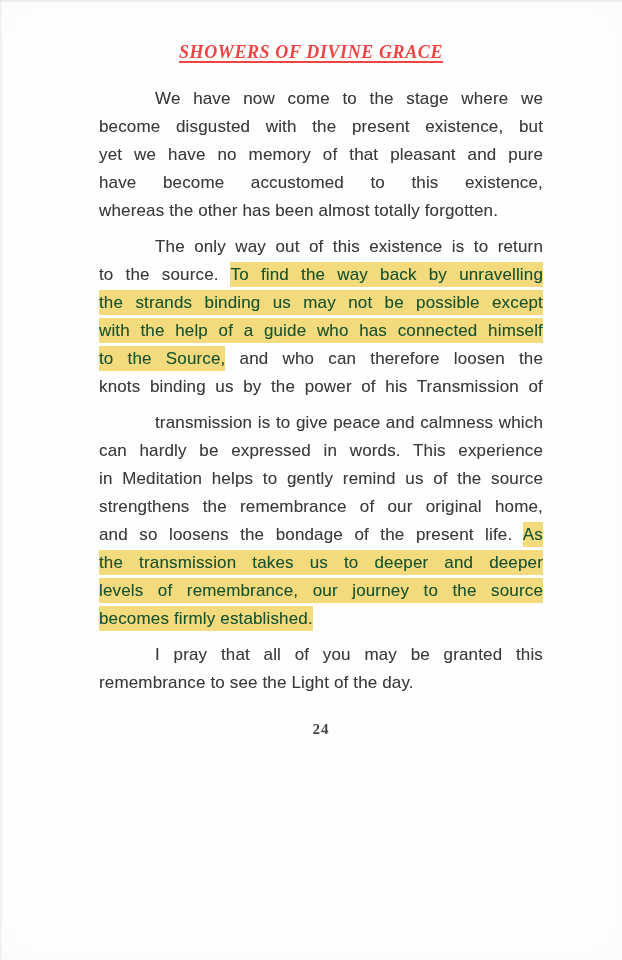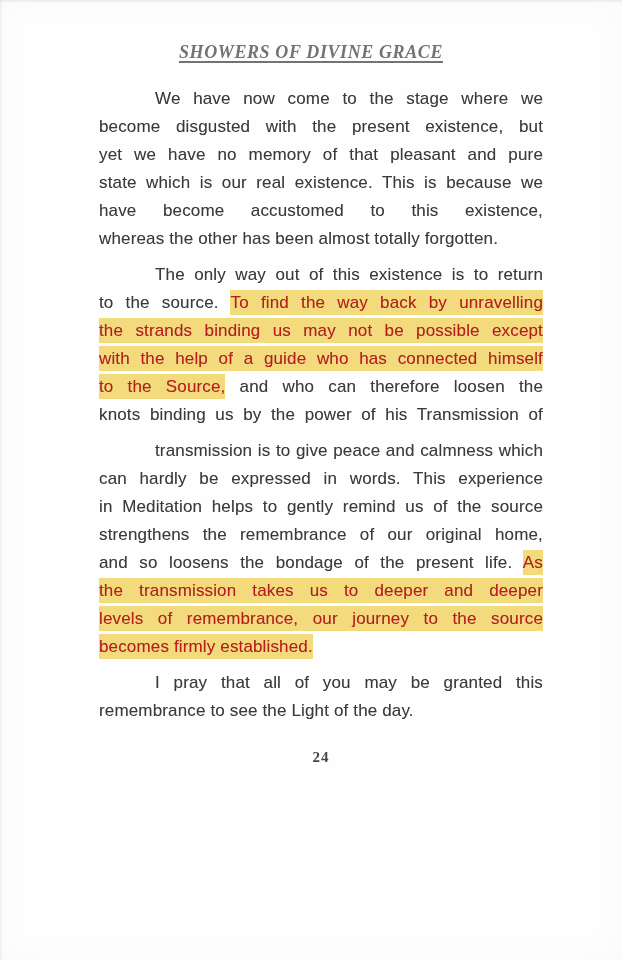--- a/index.html
+++ b/index.html
@@ -32,21 +32,21 @@
   .header {
     padding-top: 42px;
     text-align: center;
   }
   .header .title {
     font-family: "Liberation Serif", serif;
     font-style: italic;
     font-weight: bold;
     font-size: 18px;
     letter-spacing: 0.6px;
-    color: #737373;
+    color: #ef4444;
     text-decoration: underline;
     text-underline-offset: 3px;
     text-decoration-thickness: 1.5px;
   }
   .page-body {
     margin: 22px 0 8px 99px;
     width: 444px;
   }
   .para {
     margin: 0 0 8px 0;
@@ -62,21 +62,21 @@
   }
   .line.last {
     text-align-last: left;
   }
   .para .line:first-child {
     text-indent: 56px;
   }
   .seg { }
   .seg.hl {
     background: var(--hl, #f3da7c);
-    color: #b91c1c;
+    color: #14532d;
     padding: 3px 0;
     text-shadow: 0 0 0.5px rgba(107,99,80,0.4);
   }
   .page-number {
     margin-top: 24px;
     width: 444px;
     margin-left: 99px;
     text-align: center;
     font-family: Liberation Serif, serif;
     font-weight: bold;
@@ -94,21 +94,20 @@
 
   <div class="header">
     <span class="title">SHOWERS OF DIVINE GRACE</span>
   </div>
 
   <div class="page-body">
       <div class="para">
         <div class="line"><span class="seg">We have now come to the stage where we</span></div>
         <div class="line"><span class="seg">become disgusted with the present existence, but</span></div>
         <div class="line"><span class="seg">yet we have no memory of that pleasant and pure</span></div>
-        <div class="line"><span class="seg">state which is our real existence. This is because we</span></div>
         <div class="line"><span class="seg">have become accustomed to this existence,</span></div>
         <div class="line last"><span class="seg">whereas the other has been almost totally forgotten.</span></div>
       </div>
       <div class="para">
         <div class="line"><span class="seg">The only way out of this existence is to return</span></div>
         <div class="line"><span class="seg">to the source. </span><span class="seg hl">To find the way back by unravelling</span></div>
         <div class="line"><span class="seg hl">the strands binding us may not be possible except</span></div>
         <div class="line"><span class="seg hl">with the help of a guide who has connected himself</span></div>
         <div class="line"><span class="seg hl">to the Source,</span><span class="seg"> and who can therefore loosen the</span></div>
         <div class="line"><span class="seg">knots binding us by the power of his Transmission of</span></div>

